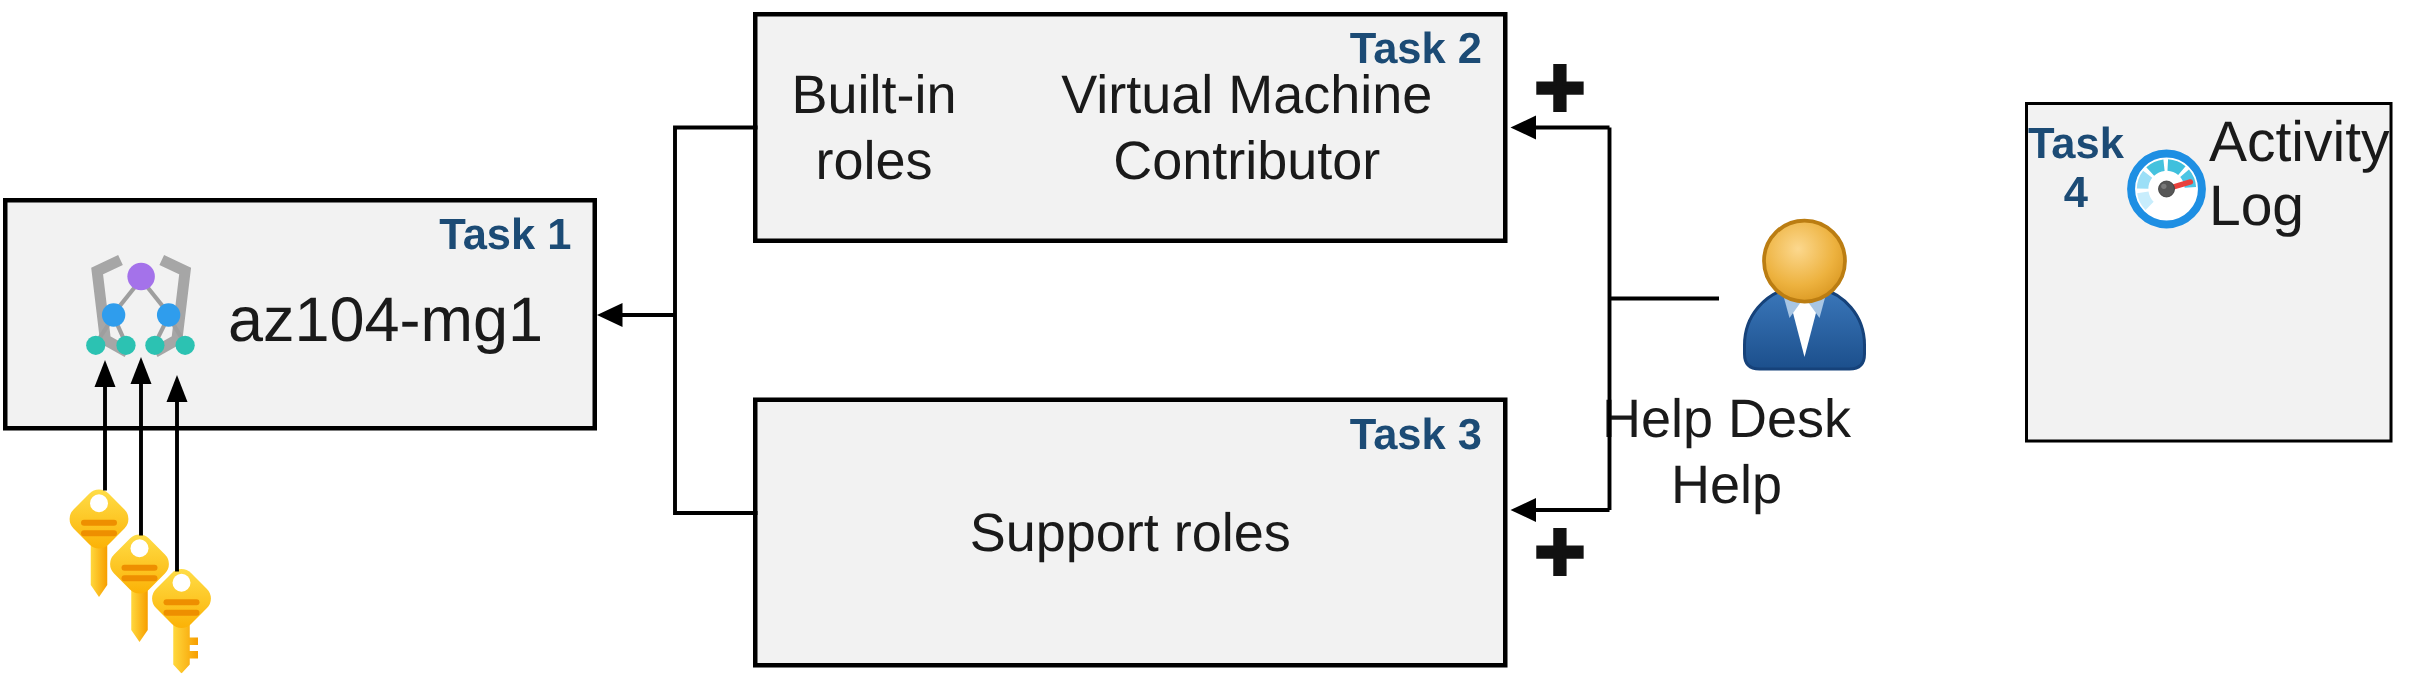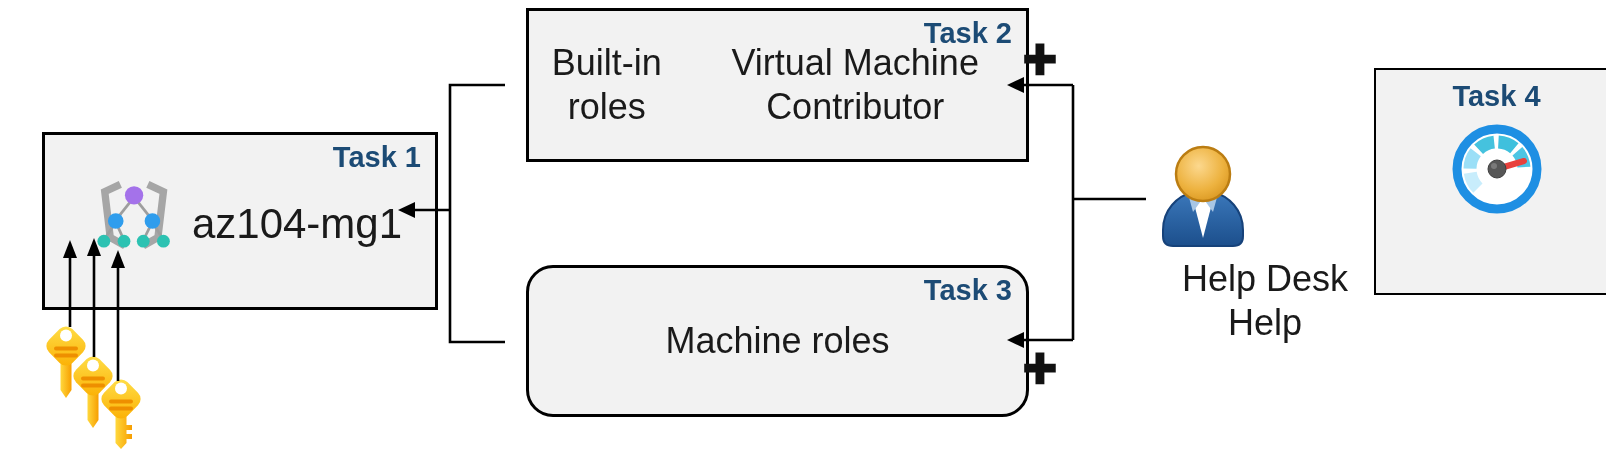--- a/index.html
+++ b/index.html
@@ -12,51 +12,50 @@
   *{margin:0;padding:0;box-sizing:border-box;}
   html,body{background:#ffffff;}
   body{font-family:"Liberation Sans", sans-serif;color:var(--text-color);}
   #canvas{position:relative;width:1606px;height:449px;background:#ffffff;overflow:hidden;}
 
   .task-box{
     position:absolute;
     background:var(--box-fill);
     border:3px solid var(--box-border);
     z-index:1;
-    margin-left:24px;
-  }
-  #task1-box{left:18px;top:132px;width:396px;height:178px;}
+  }
+  #task1-box{left:2px;top:132px;width:396px;height:155px;}
   #task2-box{left:502px;top:8px;width:503px;height:154px;}
-  #task3-box{left:502px;top:265px;width:503px;height:152px;border-radius:27px;}
+  #task3-box{left:502px;top:265px;width:503px;height:180px;}
   #task4-box{left:1350px;top:68px;width:245px;height:227px;border-width:2px;}
 
   .task-label{
     position:absolute;top:6px;right:14px;
     font-size:29px;font-weight:bold;color:var(--task-label);
     letter-spacing:0px;
   }
   #task4-box .task-label{position:static;text-align:center;margin-top:10px;}
 
   .box-center-col{
     position:absolute;inset:0;display:flex;flex-direction:row;
     align-items:center;justify-content:center;
   }
   .box-line{font-size:36px;line-height:44px;color:var(--text-color);text-align:center;}
 
   #task1-content{position:absolute;inset:0;display:flex;align-items:center;}
   #mg-icon{margin-left:46px;flex:0 0 auto;}
   #task1-title{flex:1;text-align:center;font-size:42px;padding-right:20px;padding-top:6px;}
 
-  #task4-content{display:flex;flex-direction:column;align-items:center;height:100%;}
+  #task4-content{display:flex;flex-direction:row;align-items:flex-start;height:100%;}
   #gauge-icon{margin-top:8px;}
   #task4-title{font-size:38px;margin-top:4px;}
 
   #person-icon{position:absolute;left:1157px;top:138px;z-index:2;}
   #person-label{
-    position:absolute;left:1155px;top:257px;width:220px;
+    position:absolute;left:1041px;top:257px;width:220px;
     text-align:center;font-size:36px;line-height:44px;z-index:2;
   }
 
   #keys-icon{position:absolute;left:30px;top:314px;z-index:2;overflow:visible;}
 
   #connectors{position:absolute;left:0;top:0;z-index:3;pointer-events:none;}
   #connectors .cline{stroke:var(--connector);stroke-width:2.6;fill:none;}
   #connectors .chead{fill:var(--connector);stroke:none;}
 
   .plus-sign{
@@ -105,40 +104,41 @@
     <span class="task-label">Task 2</span>
     <div class="box-center-col">
       <div class="box-line">Built-in roles</div>
       <div class="box-line">Virtual Machine Contributor</div>
     </div>
   </div>
 
   <div class="task-box" id="task3-box">
     <span class="task-label">Task 3</span>
     <div class="box-center-col">
-      <div class="box-line">Machine roles</div>
+      <div class="box-line">Support roles</div>
     </div>
   </div>
 
   <div class="task-box" id="task4-box">
     <div id="task4-content">
       <span class="task-label">Task 4</span>
       <svg id="gauge-icon" width="96" height="96" viewBox="0 0 96 96">
         <circle cx="48" cy="48" r="40" fill="#ffffff" stroke="#1e8fe3" stroke-width="9"></circle>
         <g fill="none" stroke-width="13">
           <path d="M28.91 67.09 A27 27 0 0 1 21.26 51.76" stroke="#c8edfc"></path>
           <path d="M21.00 47.53 A27 27 0 0 1 26.72 31.37" stroke="#9bdff7"></path>
           <path d="M29.59 28.26 A27 27 0 0 1 45.17 21.14" stroke="#45c2de"></path>
           <path d="M49.41 21.04 A27 27 0 0 1 65.36 27.32" stroke="#3fc0dd"></path>
           <path d="M68.38 30.29 A27 27 0 0 1 74.93 46.12" stroke="#4cc5e4"></path>
         </g>
         <line x1="48" y1="48" x2="75" y2="40" stroke="#e8413c" stroke-width="6" stroke-linecap="round"></line>
         <circle cx="48" cy="48" r="9" fill="#575757" stroke="#3f3f3f" stroke-width="1"></circle>
         <circle cx="45" cy="45" r="3" fill="#7a7a7a"></circle>
       </svg>
+      <div id="task4-title">Activity Log</div>
     </div>
   </div>
 
   <svg id="person-icon" width="92" height="110" viewBox="0 0 92 110">
     <defs>
       <linearGradient id="pbody" x1="0" y1="0" x2="0" y2="1">
         <stop offset="0" stop-color="#3b78bb"></stop>
         <stop offset="1" stop-color="#1c4f8c"></stop>
       </linearGradient>
       <radialGradient id="phead" cx="0.42" cy="0.35" r="0.75">

